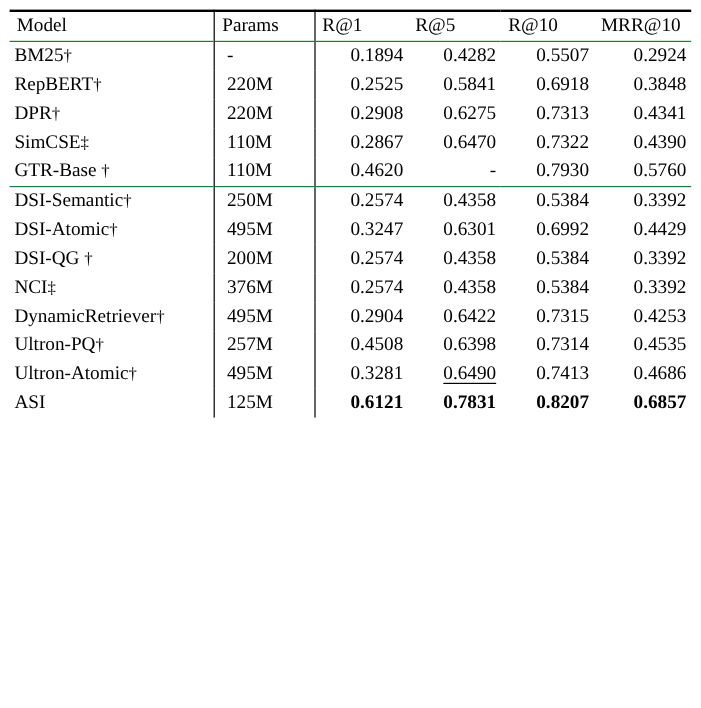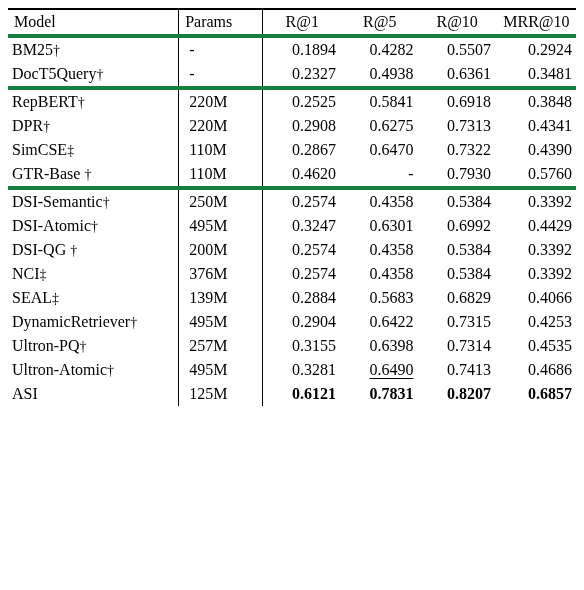--- a/index.html
+++ b/index.html
@@ -15,28 +15,28 @@
     width: 568px;
   }
   td, th {
     padding: 3px 6px 3px 6px;
     text-align: left;
     font-weight: normal;
     white-space: nowrap;
   }
   th.model-col { width: 165px; }
   th.params-col { width: 75px; }
-  th.metric-col { width: 72px; text-align: center; padding-right: 4px;}
+  th.metric-col { width: 72px; text-align: left; padding-right: 4px;}
   td.model-cell { padding-left: 4px; }
   td.params-cell { padding-left: 10px; }
   td.metric-cell { text-align: right; padding-right: 4px; font-variant-numeric: tabular-nums; }
   .sep-left { border-left: 1px solid #000; margin-left: 12px; }
   .rule-top2 { border-top: 2px solid #000; }
   .rule-bot2 { border-bottom: 2px solid #000; }
-  .rule-bot1 { border-bottom: 4px solid #15803d; }
+  .rule-bot1 { border-bottom: 1px solid #15803d; }
   .bold { font-weight: bold; text-align: right; }
   .uline { text-decoration: underline; text-underline-offset: 3px; }
   .dagger { font-size: 14px; }
 </style>
 </head>
 <body>
 
 <table>
   <thead>
     <tr class="rule-top2 rule-bot1">
@@ -49,28 +49,20 @@
     </tr>
   </thead>
   <tbody id="tbody">
       <tr>
         <td class="model-cell">BM25<span class="dagger">†</span></td>
         <td class="params-cell sep-left">-</td>
         <td class="metric-cell sep-left"><span>0.1894</span></td>
         <td class="metric-cell"><span>0.4282</span></td>
         <td class="metric-cell"><span>0.5507</span></td>
         <td class="metric-cell"><span>0.2924</span></td>
-      </tr>
-      <tr class="rule-bot1">
-        <td class="model-cell">DocT5Query<span class="dagger">†</span></td>
-        <td class="params-cell sep-left">-</td>
-        <td class="metric-cell sep-left"><span>0.2327</span></td>
-        <td class="metric-cell"><span>0.4938</span></td>
-        <td class="metric-cell"><span>0.6361</span></td>
-        <td class="metric-cell"><span>0.3481</span></td>
       </tr>
       <tr>
         <td class="model-cell">RepBERT<span class="dagger">†</span></td>
         <td class="params-cell sep-left">220M</td>
         <td class="metric-cell sep-left"><span>0.2525</span></td>
         <td class="metric-cell"><span>0.5841</span></td>
         <td class="metric-cell"><span>0.6918</span></td>
         <td class="metric-cell"><span>0.3848</span></td>
       </tr>
       <tr>
@@ -123,39 +115,31 @@
       </tr>
       <tr>
         <td class="model-cell">NCI<span class="dagger">‡</span></td>
         <td class="params-cell sep-left">376M</td>
         <td class="metric-cell sep-left"><span>0.2574</span></td>
         <td class="metric-cell"><span>0.4358</span></td>
         <td class="metric-cell"><span>0.5384</span></td>
         <td class="metric-cell"><span>0.3392</span></td>
       </tr>
       <tr>
-        <td class="model-cell">SEAL<span class="dagger">‡</span></td>
-        <td class="params-cell sep-left">139M</td>
-        <td class="metric-cell sep-left"><span>0.2884</span></td>
-        <td class="metric-cell"><span>0.5683</span></td>
-        <td class="metric-cell"><span>0.6829</span></td>
-        <td class="metric-cell"><span>0.4066</span></td>
-      </tr>
-      <tr>
         <td class="model-cell">DynamicRetriever<span class="dagger">†</span></td>
         <td class="params-cell sep-left">495M</td>
         <td class="metric-cell sep-left"><span>0.2904</span></td>
         <td class="metric-cell"><span>0.6422</span></td>
         <td class="metric-cell"><span>0.7315</span></td>
         <td class="metric-cell"><span>0.4253</span></td>
       </tr>
       <tr>
         <td class="model-cell">Ultron-PQ<span class="dagger">†</span></td>
         <td class="params-cell sep-left">257M</td>
-        <td class="metric-cell sep-left"><span>0.3155</span></td>
+        <td class="metric-cell sep-left"><span>0.4508</span></td>
         <td class="metric-cell"><span>0.6398</span></td>
         <td class="metric-cell"><span>0.7314</span></td>
         <td class="metric-cell"><span>0.4535</span></td>
       </tr>
       <tr>
         <td class="model-cell">Ultron-Atomic<span class="dagger">†</span></td>
         <td class="params-cell sep-left">495M</td>
         <td class="metric-cell sep-left"><span>0.3281</span></td>
         <td class="metric-cell"><span class="uline">0.6490</span></td>
         <td class="metric-cell"><span>0.7413</span></td>

